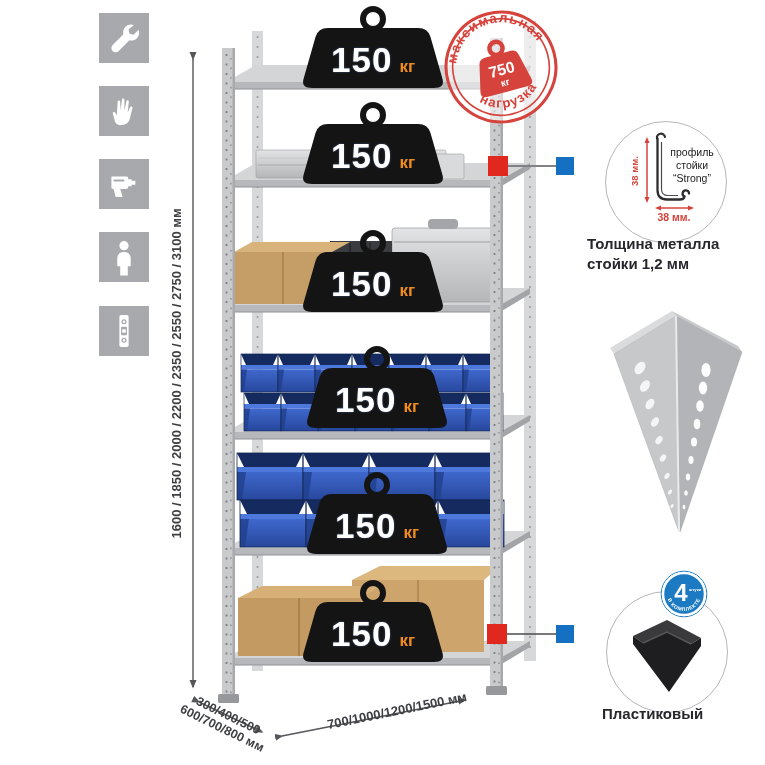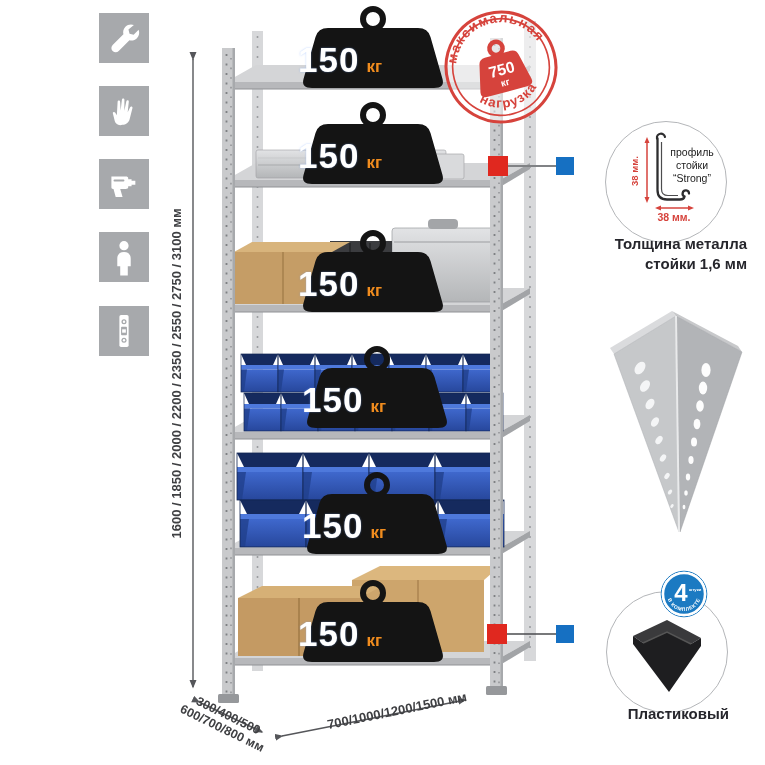--- a/index.html
+++ b/index.html
@@ -8,29 +8,29 @@
   .abs{position:absolute;}
   
   .tile{position:absolute;left:99px;width:50px;height:50px;background:#a7a9ac;
         display:flex;align-items:center;justify-content:center;}
   .tile svg{width:42px;height:42px;}
   
   .dimlabel{position:absolute;color:#3e3f42;font-weight:bold;text-align:center;}
   
   .weight-badge{position:absolute;width:150px;height:86px;}
   .weight-badge svg{position:absolute;left:0;top:0;}
-  .wtext{position:absolute;left:0;right:0;top:36px;display:flex;
+  .wtext{position:absolute;left:0;right:0;top:36px;display:flex;justify-content:center;
          align-items:baseline;gap:7px;}
   .w150{font-size:35px;font-weight:bold;color:#ffffff;letter-spacing:1px;
         text-shadow:0 0 2px rgba(120,170,255,.55);}
   .wkg{font-size:17px;font-weight:bold;color:#f08c1e;}
   
   .detail-circle{position:absolute;width:122px;height:122px;border-radius:50%;
                  background:#fff;border:1.5px solid #b4b6b9;box-sizing:border-box;}
-  .caption{position:absolute;width:160px;text-align:right;color:#26262c;
+  .caption{position:absolute;width:160px;text-align:left;color:#26262c;
            font-size:15px;font-weight:bold;line-height:1.3;}
 </style>
 </head>
 <body>
 
 <div class="stage">
 
   <div class="tile" style="top:13px">
     <svg viewBox="0 0 50 50">
       <path fill="#fff" d="M36.8 9.6c-3.4-1.4-7.4-.7-10.1 2-2.4 2.4-3.2 5.8-2.4 8.9L11.5 33.3c-2 2-2 5.2 0 7.2s5.2 2 7.2 0l12.8-12.8c3.1.8 6.5 0 8.9-2.4 2.7-2.7 3.4-6.7 2-10.1l-5.9 5.9-4.9-1.3-1.3-4.9 6.5-5.3z"></path>
@@ -340,21 +340,21 @@
       <polygon points="49,86 55,83.5 55,88.5" fill="#d6433c"></polygon>
       <polygon points="88,86 82,83.5 82,88.5" fill="#d6433c"></polygon>
       <text x="68" y="99" font-size="10.5" font-weight="bold" fill="#d6433c" text-anchor="middle">38 мм.</text>
       <text x="86" y="34" font-size="10.5" fill="#222" text-anchor="middle">профиль</text>
       <text x="86" y="47" font-size="10.5" fill="#222" text-anchor="middle">стойки</text>
       <text x="86" y="60" font-size="10.5" fill="#222" text-anchor="middle">“Strong”</text>
     </svg>
   </div>
   <div class="caption" style="left:587px;top:234px">
     <div>Толщина металла</div>
-    <div>стойки 1,6 мм</div>
+    <div>стойки 1,2 мм</div>
   </div>
 
   <svg class="abs" style="left:600px;top:306px" width="156" height="240" viewBox="0 0 156 240">
     <polygon points="10,42 72,5 76,10 14,48" fill="#dadbdd"></polygon>
     <polygon points="72,5 138,40 142,46 76,10" fill="#c8c9cb"></polygon>
     <polygon points="14,48 76,10 79,226" fill="#c6c8ca" stroke="#adafb2" stroke-width=".5"></polygon>
     <polygon points="76,10 142,46 80,226" fill="#b2b4b7" stroke="#9fa1a4" stroke-width=".5"></polygon>
     <line x1="76" y1="10" x2="79" y2="226" stroke="#e9eaeb" stroke-width="2"></line>
     <g fill="#f4f5f6">
       <ellipse cx="40" cy="62" rx="7" ry="4.6" transform="rotate(-55 40 62)"></ellipse>
@@ -392,17 +392,17 @@
         <path id="arcKit" d="M8,29.8 A17,17 0 0 0 40,29.8"></path>
       </defs>
     <circle cx="24" cy="24" r="22.8" fill="none" stroke="#1b7ac2" stroke-width="1"></circle>
     <circle cx="24" cy="24" r="21" fill="#1b7ac2" stroke="#ffffff" stroke-width="2.5"></circle>
     <text x="21" y="31" font-size="24" font-weight="bold" fill="#fff" text-anchor="middle">4</text>
     <text x="35" y="21" font-size="4.2" font-weight="bold" fill="#fff" text-anchor="middle">штуки</text>
     <text font-size="5" font-weight="bold" fill="#fff" letter-spacing=".6" text-anchor="middle">
       <textPath href="#arcKit" startOffset="50%">В КОМПЛЕКТЕ</textPath>
     </text>
   </svg>
-  <div class="caption" style="left:569px;top:704px">
+  <div class="caption" style="left:602px;top:704px">
     <div>Пластиковый</div>
   </div>
 
 </div>
 
 </body></html>

